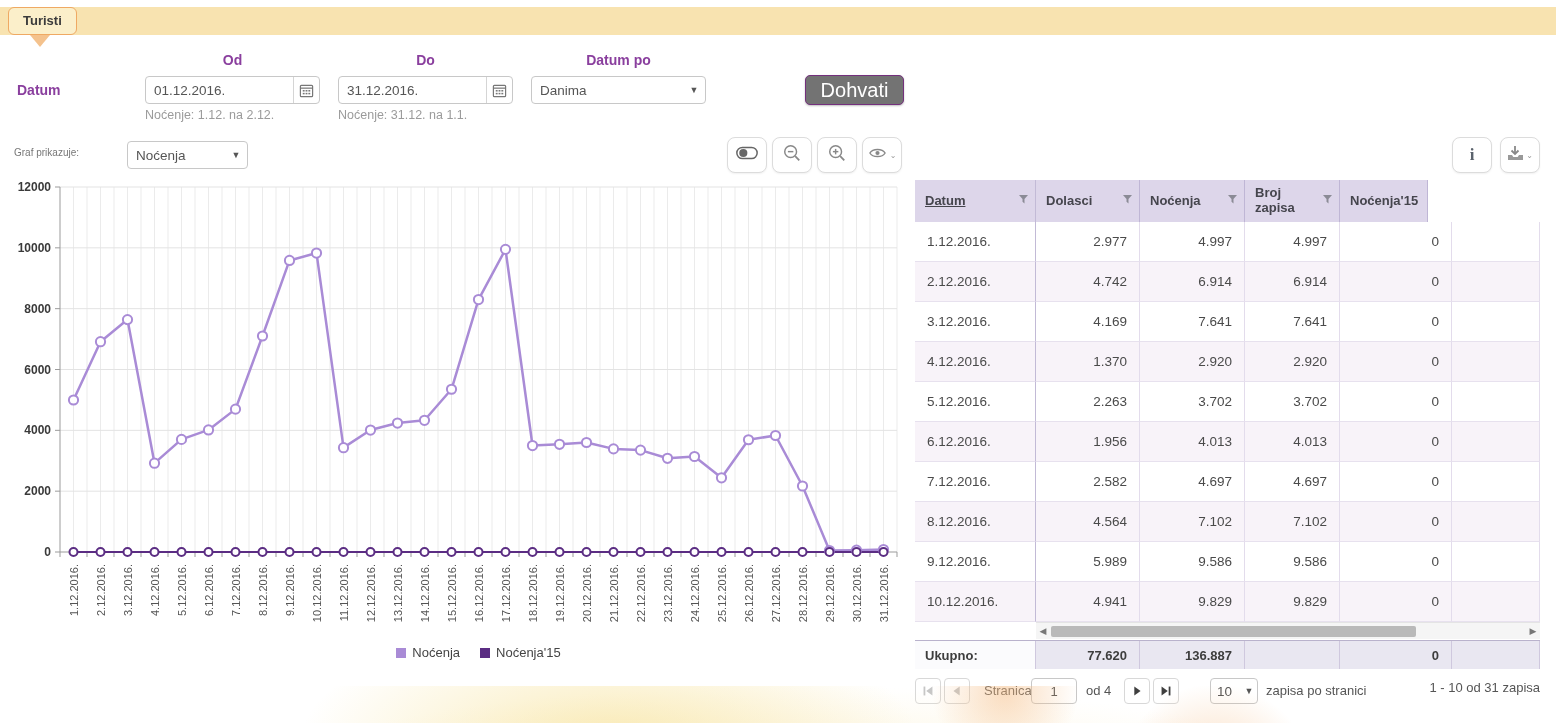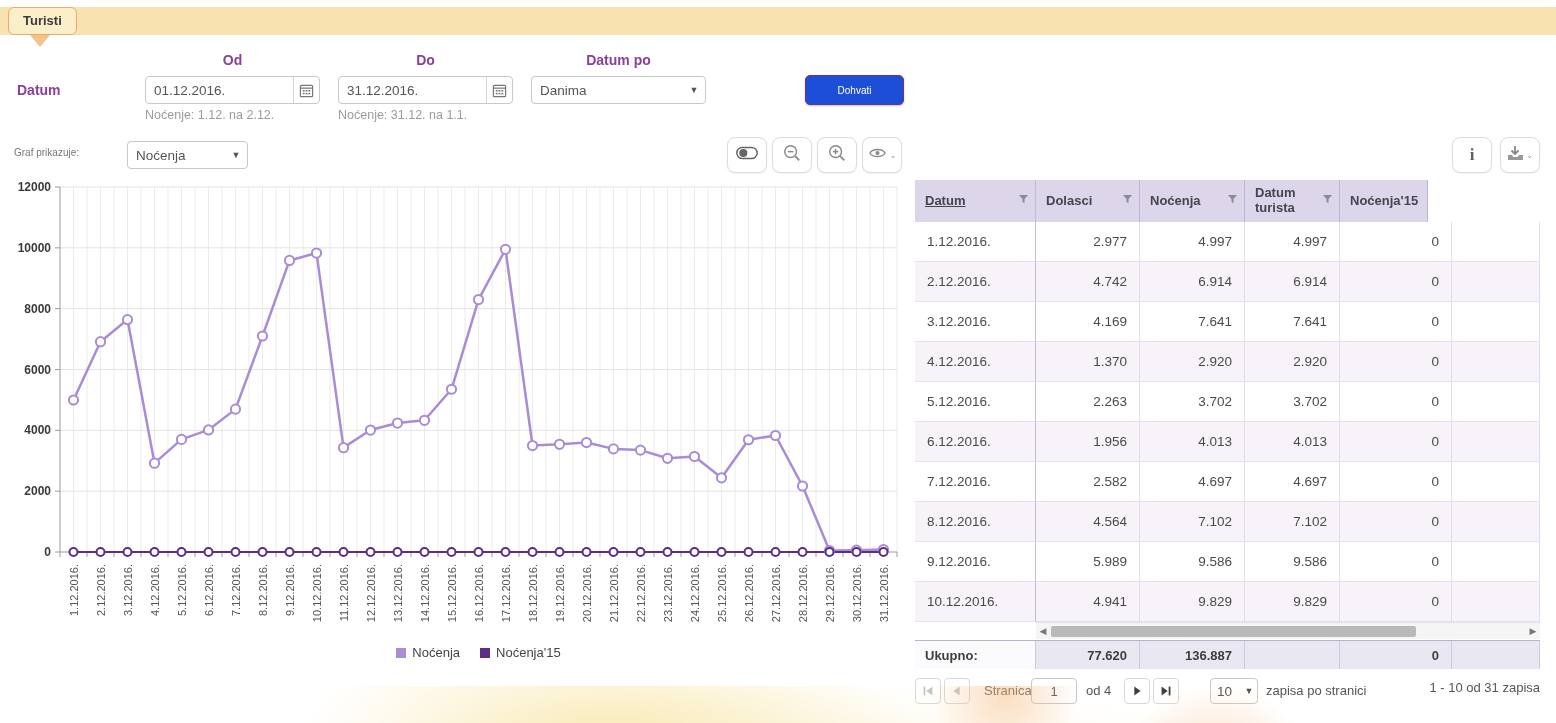--- a/index.html
+++ b/index.html
@@ -23,22 +23,22 @@
             border:1px solid #c8c8c8; border-radius:4px; display:flex; align-items:center; }
   .inpbox input { flex:1; border:none; outline:none; background:transparent; font-family:inherit;
                   font-size:13.5px; color:#555; padding:0 8px; min-width:0; }
   .cal-btn { width:26px; height:100%; border-left:1px solid #d5d5d5; display:flex; align-items:center;
              justify-content:center; cursor:pointer; }
   .selbox { position:absolute; height:28px; background:#fff; border:1px solid #c8c8c8; border-radius:4px;
             display:flex; align-items:center; font-size:13.5px; color:#555; }
   .selbox .val { flex:1; padding:0 8px; white-space:nowrap; overflow:hidden; }
   .selbox .arr { width:22px; text-align:center; color:#555; font-size:9px; }
   .note { position:absolute; top:108px; font-size:12.5px; color:#9b9b9b; }
-  .btn-dohvati { position:absolute; left:805px; top:75px; width:99px; height:30px; background:#1d4ed8;
-                 border:1px solid #74307d; border-radius:5px; color:#fff; font-size:10px;
+  .btn-dohvati { position:absolute; left:805px; top:75px; width:99px; height:30px; background:#737373;
+                 border:1px solid #74307d; border-radius:5px; color:#fff; font-size:20px;
                  display:flex; align-items:center; justify-content:center; cursor:pointer;
                  box-shadow:0 1px 2px rgba(0,0,0,.25); }
 
   
   .graf-label { position:absolute; left:14px; top:147px; font-size:10px; color:#777; }
   .tool-btn { position:absolute; top:137px; width:40px; height:36px; background:#fff; border:1px solid #dcdcdc;
               border-radius:8px; display:flex; align-items:center; justify-content:center;
               box-shadow:0 1px 2px rgba(0,0,0,.06); cursor:pointer; color:#777; }
   .updated { position:absolute; left:1085px; width:358px; top:148px; text-align:right; font-size:14px; color:#666; }
 
@@ -447,21 +447,21 @@
               <path d="M1,1 h9 l-3.5,4 v4.5 l-2,-1.7 v-2.8 z" fill="#8b8b96"></path>
             </svg></span>
         </div>
         <div class="th" style="width: 105px;">
           <span class="lbl">Noćenja</span>
           <span><svg width="11" height="11" viewBox="0 0 11 11">
               <path d="M1,1 h9 l-3.5,4 v4.5 l-2,-1.7 v-2.8 z" fill="#8b8b96"></path>
             </svg></span>
         </div>
         <div class="th" style="width: 95px;">
-          <span class="lbl">Datum turista</span>
+          <span class="lbl">Broj zapisa</span>
           <span><svg width="11" height="11" viewBox="0 0 11 11">
               <path d="M1,1 h9 l-3.5,4 v4.5 l-2,-1.7 v-2.8 z" fill="#8b8b96"></path>
             </svg></span>
         </div>
         <div class="th" style="width: 88px;">
           <span class="lbl">Noćenja'15</span>
         </div>
       </div>
     <div id="tbody">
         <div class="trow row-even">

